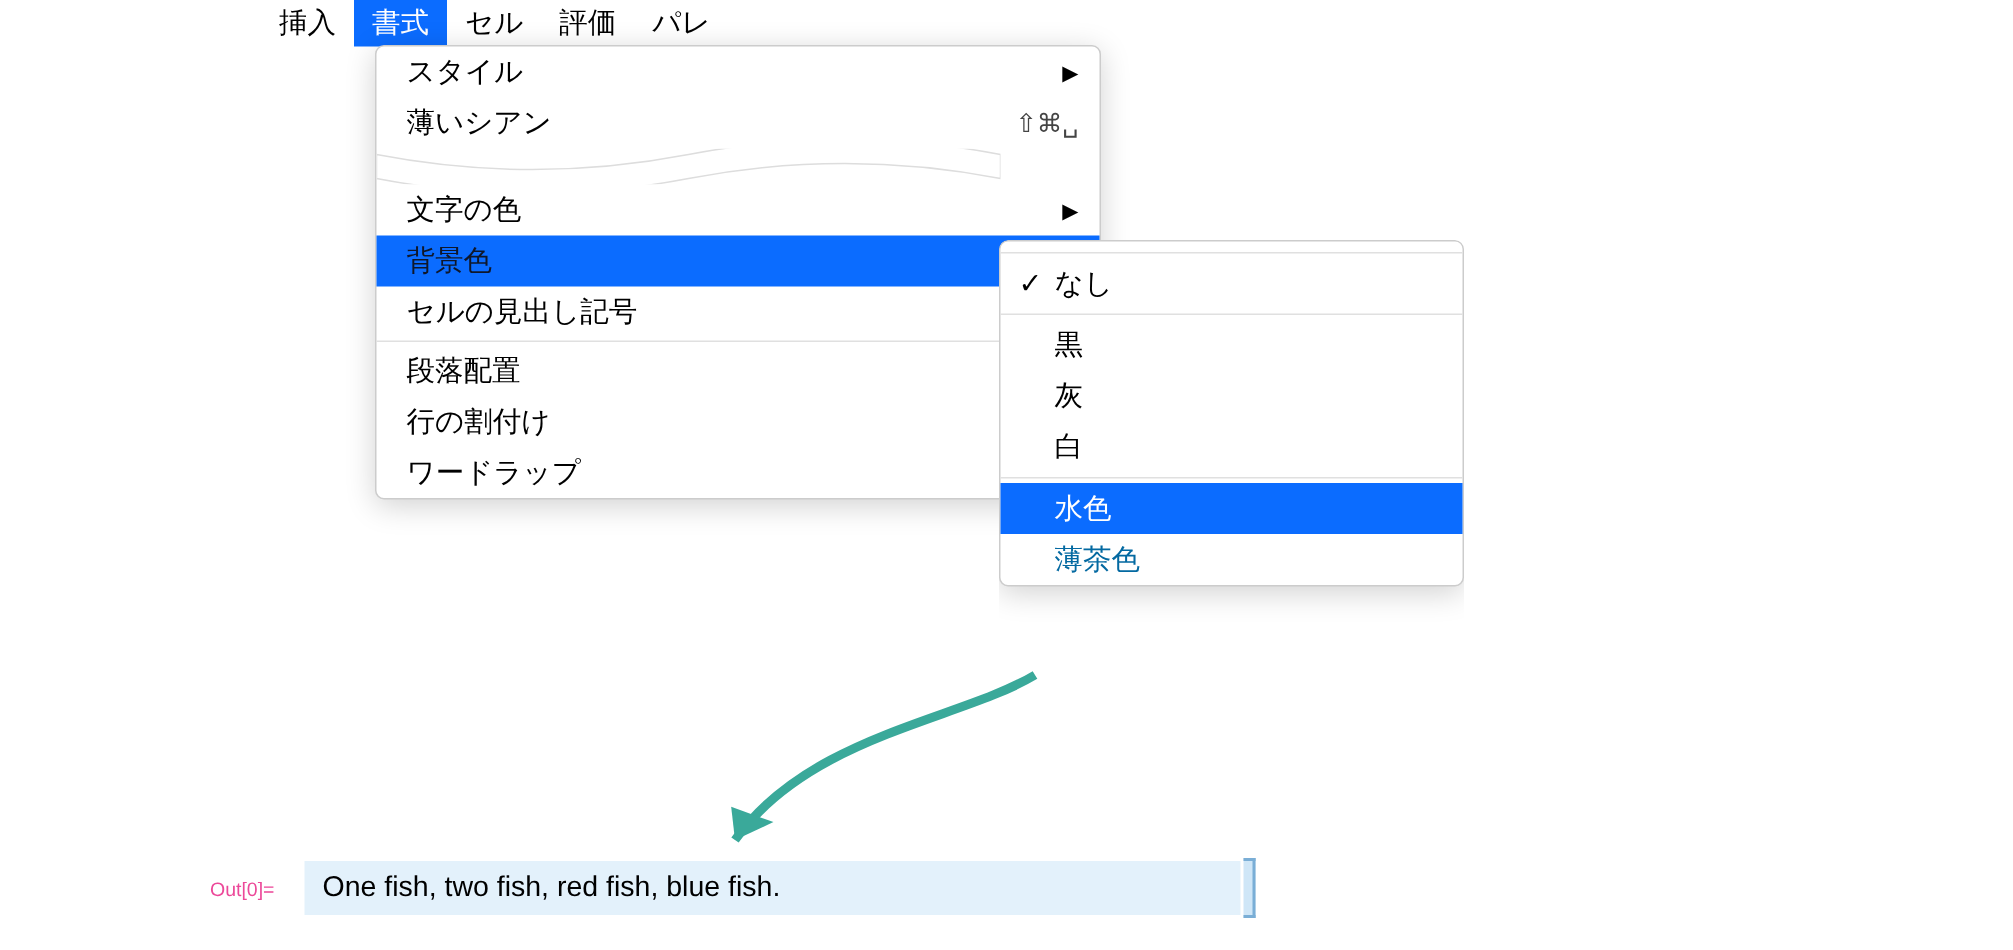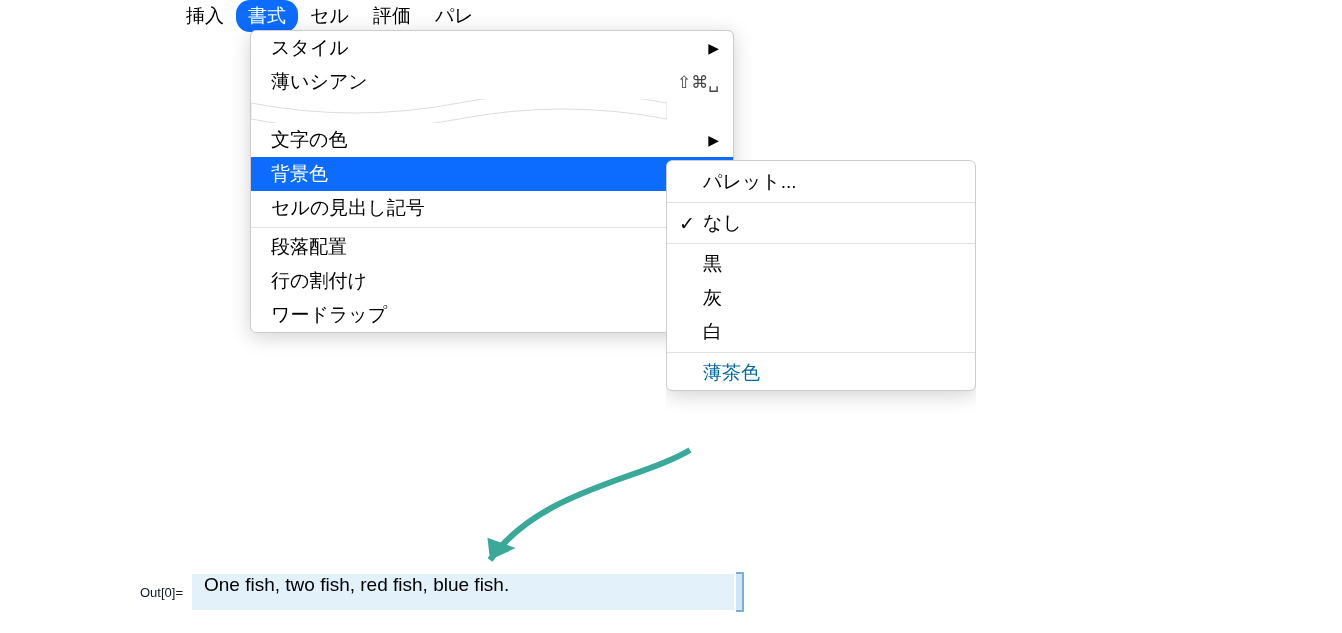--- a/index.html
+++ b/index.html
@@ -10,32 +10,31 @@
       font-family: "Hiragino Sans", "Helvetica Neue", Arial, sans-serif;
       position: relative;
       overflow: hidden;
     }
     .menubar {
       position: absolute;
       top: 0;
       left: 174px;
       height: 30px;
       display: flex;
-      align-items: flex-start;
+      align-items: center;
       font-size: 19px;
       color: #000;
     }
     .menubar-item {
       padding: 3px 12px;
       cursor: pointer;
     }
     .menubar-item.selected {
       background: #0b6cff;
       color: #fff;
-      border-radius: 14px;
     }
     .dropdown {
       position: absolute;
       top: 30px;
       left: 250px;
       width: 484px;
       background: #fff;
       border: 1px solid #ccc;
       border-radius: 6px;
       box-shadow: 0 4px 20px rgba(0,0,0,0.18);
@@ -44,21 +43,21 @@
     }
     .dropdown-item {
       display: flex;
       align-items: center;
       justify-content: space-between;
       padding: 4px 14px 4px 20px;
       cursor: pointer;
     }
     .dropdown-item.selected {
       background: #0b6cff;
-      color: #ffffff;
+      color: #0f172a;
     }
     .dropdown-item .shortcut {
       font-size: 17px;
       color: #444;
     }
     .arrow {
       font-size: 14px;
     }
     .dropdown hr {
       border: none;
@@ -121,29 +120,29 @@
     .output-row {
       position: absolute;
       top: 574px;
       left: 140px;
       display: flex;
       align-items: center;
     }
     .out-label {
       font-family: "Helvetica Neue", Arial, sans-serif;
       font-size: 13px;
-      color: #0f172a;
-      margin-right: 9px;
+      color: #ec4899;
+      margin-right: 20px;
     }
     .output-cell {
-      width: 542px;
+      width: 624px;
       height: 36px;
       background: #e3f1fb;
       display: flex;
-      align-items: flex-start;
+      align-items: center;
       padding: 0 12px;
       font-size: 19px;
       color: #000;
       position: relative;
     }
     .cell-bracket {
       position: absolute;
       right: -10px;
       top: -2px;
       width: 8px;
@@ -201,39 +200,39 @@
     <span class="arrow">▶</span>
   </div>
   <div class="dropdown-item">
     <span>ワードラップ</span>
     <span class="arrow">▶</span>
   </div>
 </div>
 
 <div class="submenu-clip" style="position:absolute; top:160px; left:666px; width:310px;">
 <div class="submenu" style="position:relative; top:0; left:0;">
-  <div class="submenu-item">
-    <span>パレット...</span>
-  </div>
   <hr>
   <div class="submenu-item">
     <span class="check">✓</span>
     <span>なし</span>
   </div>
   <hr>
   <div class="submenu-item">
     <span>黒</span>
   </div>
   <div class="submenu-item">
     <span>灰</span>
   </div>
   <div class="submenu-item">
     <span>白</span>
   </div>
   <hr>
+  <div class="submenu-item selected">
+    <span>水色</span>
+  </div>
   <div class="submenu-item faded">
     <span>薄茶色</span>
   </div>
 </div>
 </div>
 
 <svg class="curved-arrow" width="260" height="150">
   <path d="M 230,10 C 180,40 80,50 30,120" stroke="#3aa99a" stroke-width="6" fill="none"></path>
   <polygon points="30,120 50,100 20,100" fill="#3aa99a" transform="rotate(20 30 120)"></polygon>
 </svg>

